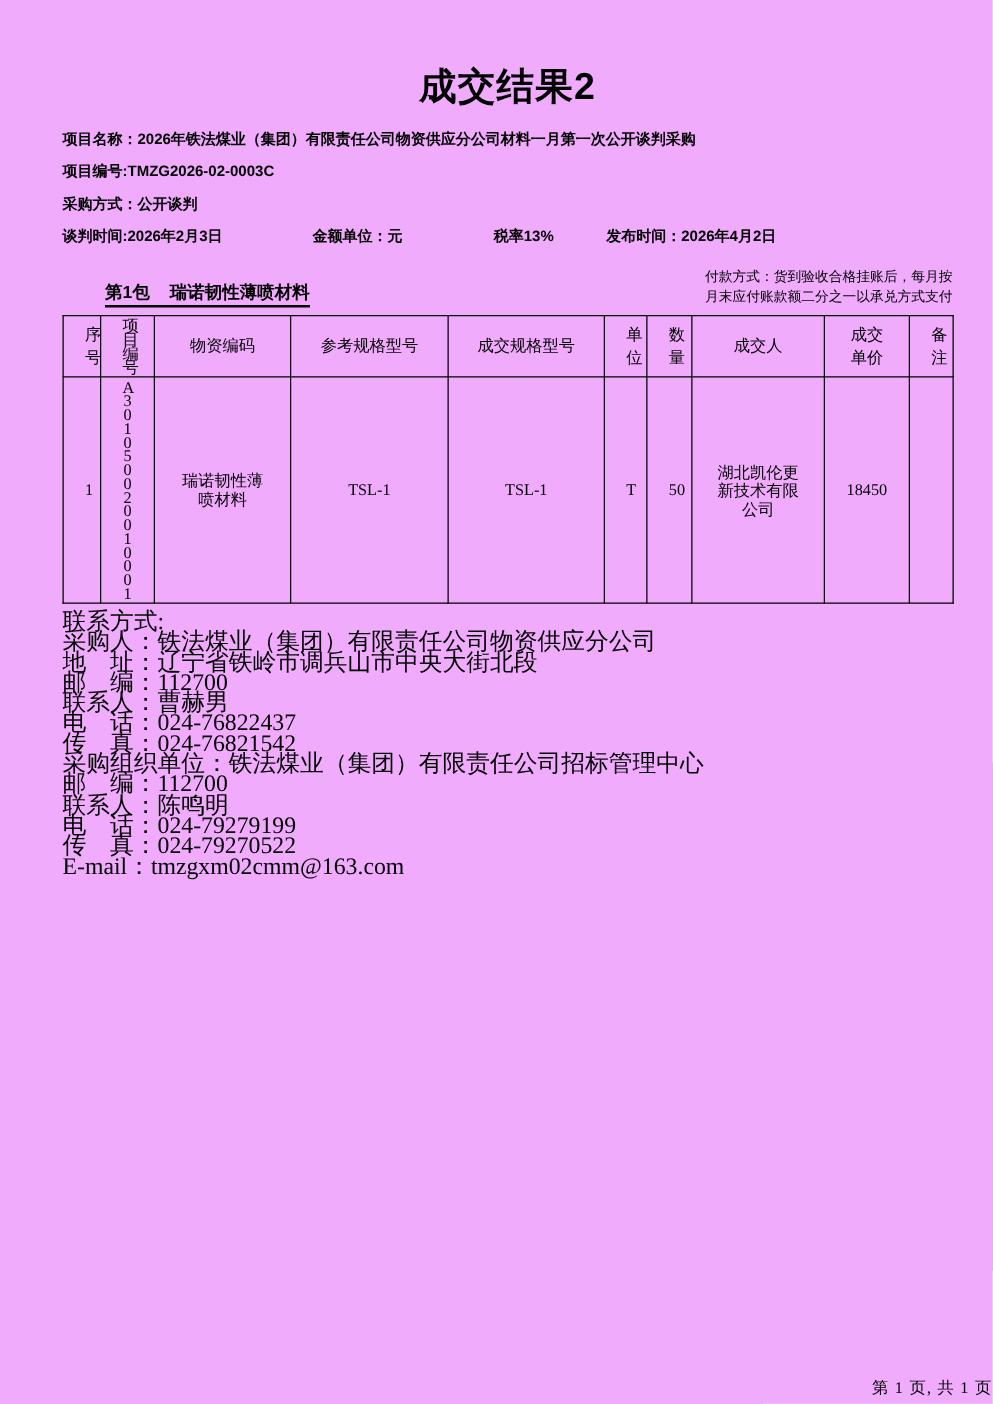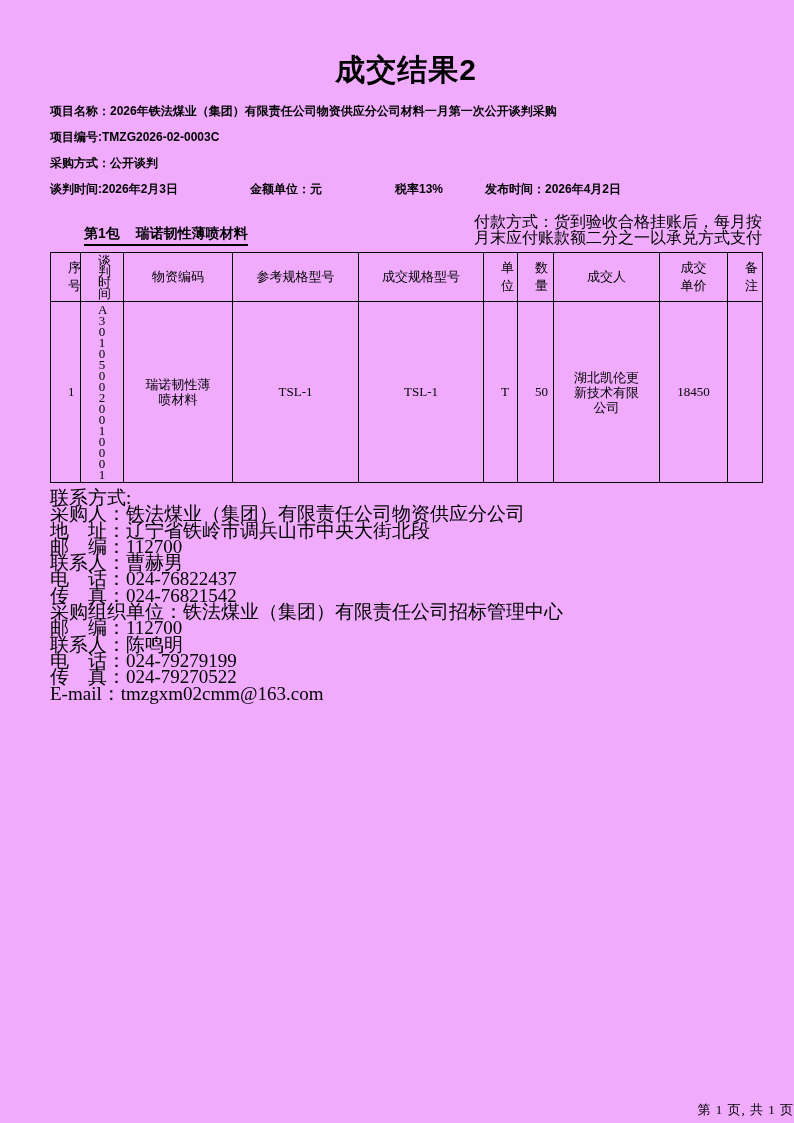--- a/index.html
+++ b/index.html
@@ -48,21 +48,21 @@
     font-size: 14px;
     font-weight: bold;
     font-family: "Liberation Sans", "DejaVu Sans", sans-serif;
     border-bottom: 2px solid #000;
     margin-left: 34px;
     padding-bottom: 1px;
     white-space: nowrap;
   }
   .package-name { margin-left: 16px; }
   .payment-terms {
-    font-size: 16px;
+    font-size: 11px;
     line-height: 16px;
     text-align: right;
     white-space: nowrap;
     margin-left: 27px;
   }
   table.result-table {
     border-collapse: collapse;
     width: 712px;
     table-layout: fixed;
   }
@@ -144,21 +144,21 @@
           <col class="col-deal">
           <col class="col-unit">
           <col class="col-qty">
           <col class="col-winner">
           <col class="col-price">
           <col class="col-note">
       </colgroup>
       <thead>
         <tr>
           <th>序号</th>
-          <th class="small-text">谈判时间</th>
+          <th class="small-text">项目编号</th>
           <th>物资编码</th>
           <th>参考规格型号</th>
           <th>成交规格型号</th>
           <th>单位</th>
           <th>数量</th>
           <th>成交人</th>
           <th>成交单价</th>
           <th>备注</th>
         </tr>
       </thead>

